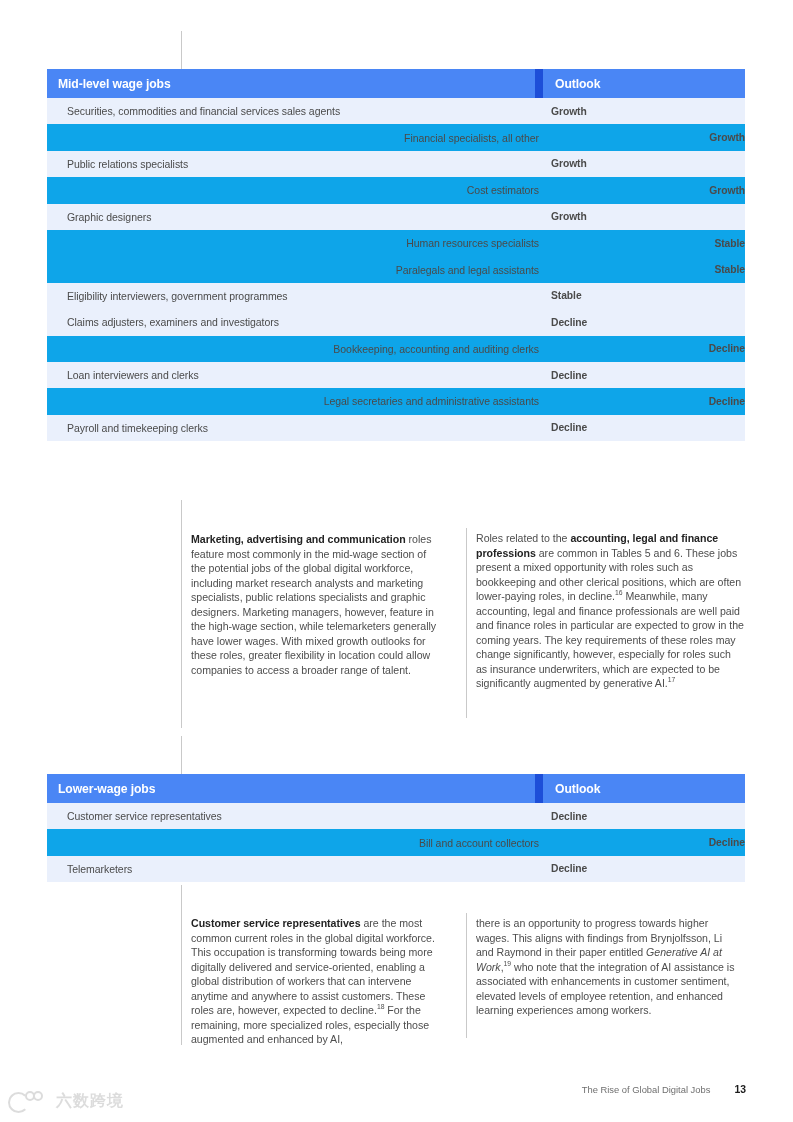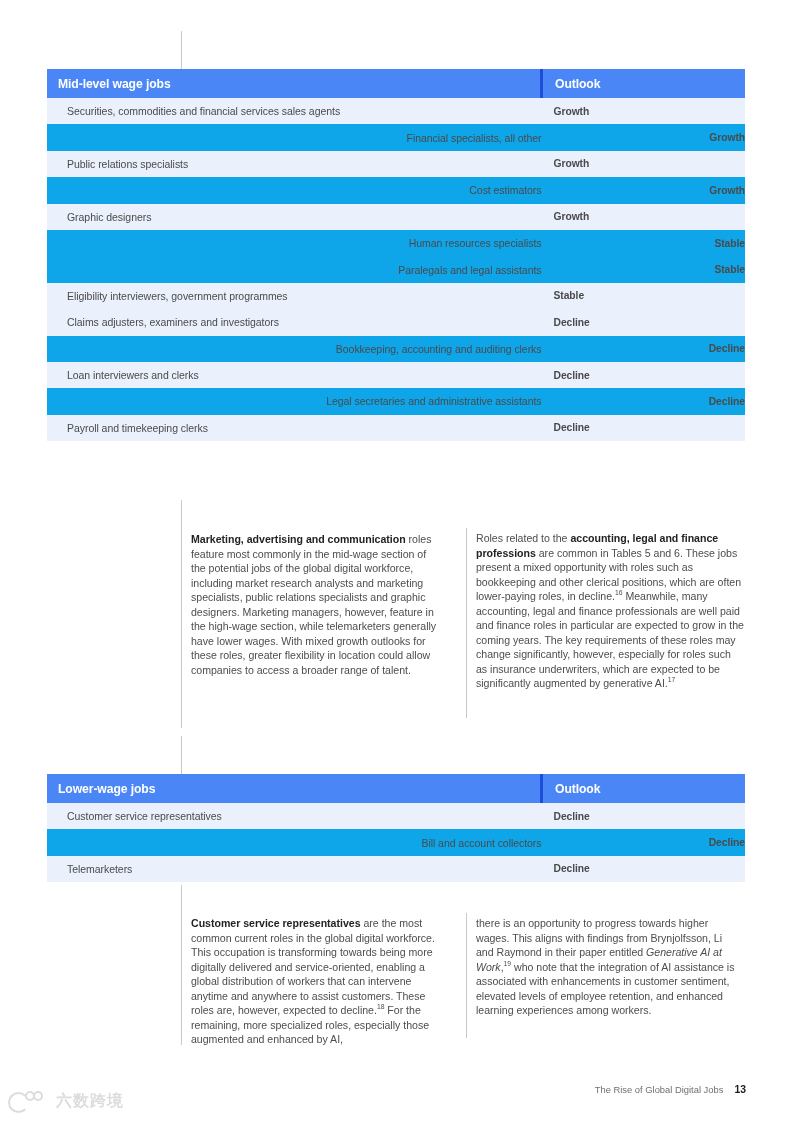--- a/index.html
+++ b/index.html
@@ -73,21 +73,21 @@
   .jobs-table thead th {
     height: 29px;
     background: #4a86f5;
     color: #ffffff;
     font-size: 12.2px;
     font-weight: 700;
     letter-spacing: -0.1px;
   }
   .jobs-table thead th.col-job {
     padding-left: 11px;
-    border-right: 3px solid #1d4ed8;
+    border-right: 8px solid #1d4ed8;
   }
   .jobs-table thead th.col-outlook {
     padding-left: 12px;
     width: 190px;
   }
   .jobs-table tbody td {
     height: 26.4px;
     font-size: 10.5px;
     color: #4a4a4a;
     letter-spacing: -0.05px;
@@ -123,21 +123,21 @@
     line-height: 0;
   }
 
   
   .footer {
     position: absolute;
     right: 47px;
     bottom: 27px;
     display: flex;
     align-items: flex-end;
-    gap: 11px;
+    gap: 24px;
     font-size: 9.4px;
     color: #6f6f6f;
   }
   .footer .page-num {
     font-size: 10.4px;
     font-weight: 700;
     color: #1c1c1c;
   }
 
   

